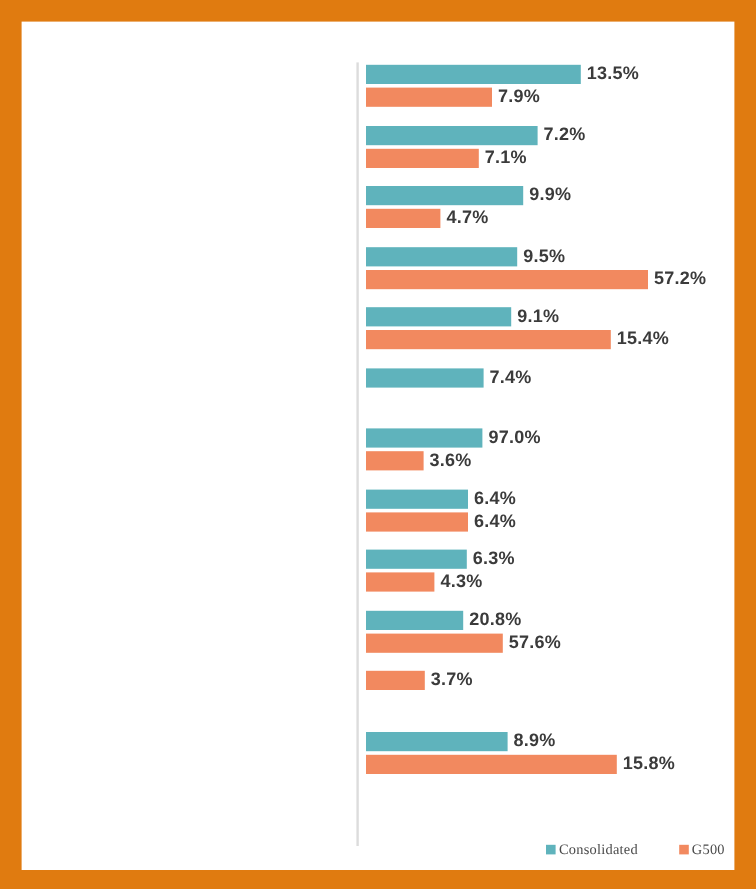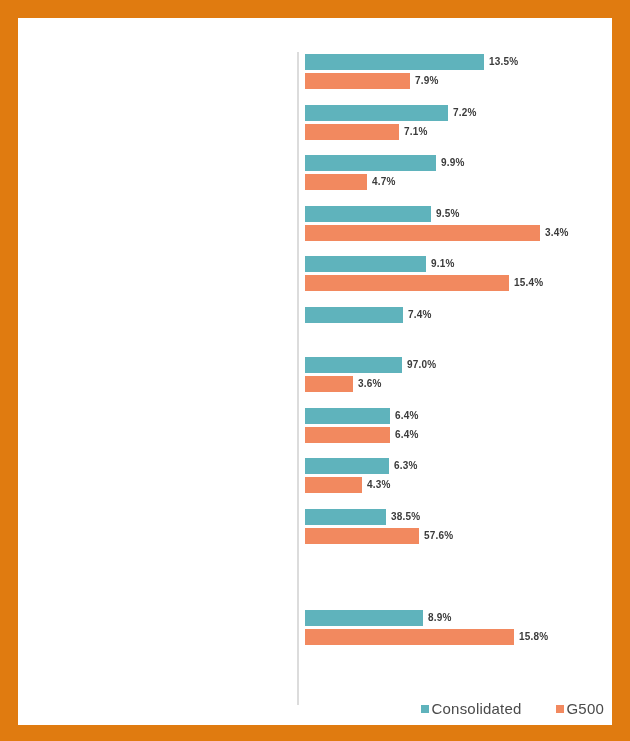--- a/index.html
+++ b/index.html
@@ -73,21 +73,21 @@
     display: inline-block;
     height: 16px;
     vertical-align: top;
   }
   .bar.consolidated { background: #5fb3bc; }
   .bar.g500 { background: #f2895f; }
 
   .bar-label {
     display: inline-block;
     vertical-align: top;
-    font-size: 10px;
+    font-size: 15px;
     font-weight: bold;
     color: #3b3b3b;
     line-height: 16px;
     padding-left: 5px;
     letter-spacing: 0.2px;
   }
 
   
   #legend {
     position: absolute;
@@ -108,23 +108,24 @@
     width: 8px;
     height: 8px;
     vertical-align: middle;
     margin-right: 3px;
   }
   .legend-swatch.consolidated { background: #5fb3bc; }
   .legend-swatch.g500 { background: #f2895f; }
   .legend-text {
     display: inline-block;
     vertical-align: middle;
-    font-size: 15px;
+    font-size: 12px;
     color: #4a4a4a;
     letter-spacing: 0.2px;
+    font-family: Liberation Serif, serif;
   }
 </style>
 </head>
 <body>
 
 <div id="page">
   <div id="canvas">
 
     <div id="plot">
       <div class="axis-line"></div>
@@ -136,21 +137,21 @@
           <div class="group">
             <div class="bar-row"><div class="bar consolidated" title="Consolidated 10.8%" style="width: 143px;"></div><span class="bar-label">7.2%</span></div>
             <div class="bar-row"><div class="bar g500" title="G500 7.1%" style="width: 94px;"></div><span class="bar-label">7.1%</span></div>
           </div>
           <div class="group">
             <div class="bar-row"><div class="bar consolidated" title="Consolidated 9.9%" style="width: 131px;"></div><span class="bar-label">9.9%</span></div>
             <div class="bar-row"><div class="bar g500" title="G500 4.7%" style="width: 62px;"></div><span class="bar-label">4.7%</span></div>
           </div>
           <div class="group">
             <div class="bar-row"><div class="bar consolidated" title="Consolidated 9.5%" style="width: 126px;"></div><span class="bar-label">9.5%</span></div>
-            <div class="bar-row"><div class="bar g500" title="G500 17.7%" style="width: 235px;"></div><span class="bar-label">3.4%</span></div>
+            <div class="bar-row"><div class="bar g500" title="G500 17.7%" style="width: 235px;"></div><span class="bar-label">57.2%</span></div>
           </div>
           <div class="group">
             <div class="bar-row"><div class="bar consolidated" title="Consolidated 9.1%" style="width: 121px;"></div><span class="bar-label">9.1%</span></div>
             <div class="bar-row"><div class="bar g500" title="G500 15.4%" style="width: 204px;"></div><span class="bar-label">15.4%</span></div>
           </div>
           <div class="group">
             <div class="bar-row"><div class="bar consolidated" title="Consolidated 7.4%" style="width: 98px;"></div><span class="bar-label">7.4%</span></div>
           </div>
           <div class="group">
             <div class="bar-row"><div class="bar consolidated" title="Consolidated 7.3%" style="width: 97px;"></div><span class="bar-label">97.0%</span></div>
@@ -158,24 +159,25 @@
           </div>
           <div class="group">
             <div class="bar-row"><div class="bar consolidated" title="Consolidated 6.4%" style="width: 85px;"></div><span class="bar-label">6.4%</span></div>
             <div class="bar-row"><div class="bar g500" title="G500 6.4%" style="width: 85px;"></div><span class="bar-label">6.4%</span></div>
           </div>
           <div class="group">
             <div class="bar-row"><div class="bar consolidated" title="Consolidated 6.3%" style="width: 84px;"></div><span class="bar-label">6.3%</span></div>
             <div class="bar-row"><div class="bar g500" title="G500 4.3%" style="width: 57px;"></div><span class="bar-label">4.3%</span></div>
           </div>
           <div class="group">
-            <div class="bar-row"><div class="bar consolidated" title="Consolidated 6.1%" style="width: 81px;"></div><span class="bar-label">38.5%</span></div>
+            <div class="bar-row"><div class="bar consolidated" title="Consolidated 6.1%" style="width: 81px;"></div><span class="bar-label">20.8%</span></div>
             <div class="bar-row"><div class="bar g500" title="G500 8.6%" style="width: 114px;"></div><span class="bar-label">57.6%</span></div>
           </div>
           <div class="group">
+            <div class="bar-row"><div class="bar g500" title="G500 3.7%" style="width: 49px;"></div><span class="bar-label">3.7%</span></div>
           </div>
           <div class="group">
             <div class="bar-row"><div class="bar consolidated" title="Consolidated 8.9%" style="width: 118px;"></div><span class="bar-label">8.9%</span></div>
             <div class="bar-row"><div class="bar g500" title="G500 15.8%" style="width: 209px;"></div><span class="bar-label">15.8%</span></div>
           </div>
         </div>
     </div>
 
     <div id="legend"><div class="legend-item"><span class="legend-swatch consolidated"></span><span class="legend-text">Consolidated</span></div><div class="legend-item"><span class="legend-swatch g500"></span><span class="legend-text">G500</span></div></div>
 

